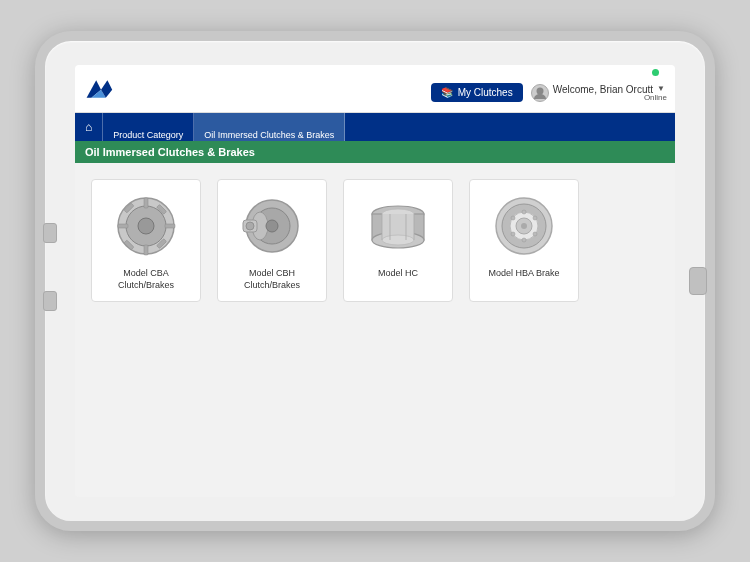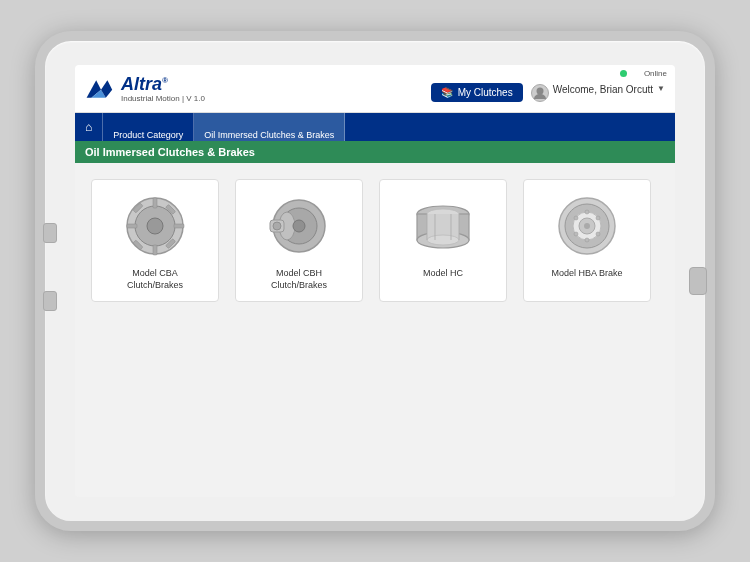--- a/index.html
+++ b/index.html
@@ -112,20 +112,21 @@
 
     .online-status {
       position: absolute;
       top: 4px;
       right: 8px;
       font-size: 8px;
       color: #555;
       display: flex;
       align-items: center;
       gap: 17px;
+      flex-direction: column;
     }
 
     .online-dot {
       width: 7px;
       height: 7px;
       background: #2ecc71;
       border-radius: 50%;
     }
 
     .header-right {
@@ -228,21 +229,21 @@
       padding: 16px;
       display: flex;
       gap: 16px;
       flex-wrap: wrap;
     }
 
     .product-card {
       background: #fff;
       border: 1px solid #ddd;
       border-radius: 4px;
-      width: 128px;
+      width: 110px;
       padding: 10px;
       display: flex;
       flex-direction: column;
       align-items: center;
       gap: 6px;
       cursor: pointer;
     }
 
     .product-image {
       width: 72px;
@@ -277,26 +278,20 @@
 
     <div class="app-header">
       <div class="logo-area">
 
         <svg class="logo-icon" viewBox="0 0 40 34" xmlns="http://www.w3.org/2000/svg">
 
           <polygon points="2,28 14,6 20,18 8,28" fill="#003087"></polygon>
           <polygon points="8,28 20,18 26,28" fill="#4a90d9"></polygon>
           <polygon points="20,18 28,6 34,18 26,28" fill="#003087"></polygon>
         </svg>
-        <div class="logo-text-area">
-          <div class="logo-name">
-            <span>Altra</span><span class="reg">®</span>
-          </div>
-          <div class="logo-sub">Industrial Motion | V 1.0</div>
-        </div>
       </div>
 
       <div class="online-status">
         <div class="online-dot"></div>
         <span>Online</span>
       </div>
 
       <div class="header-right">
         <button class="my-library-btn">
           <span>📚</span>

